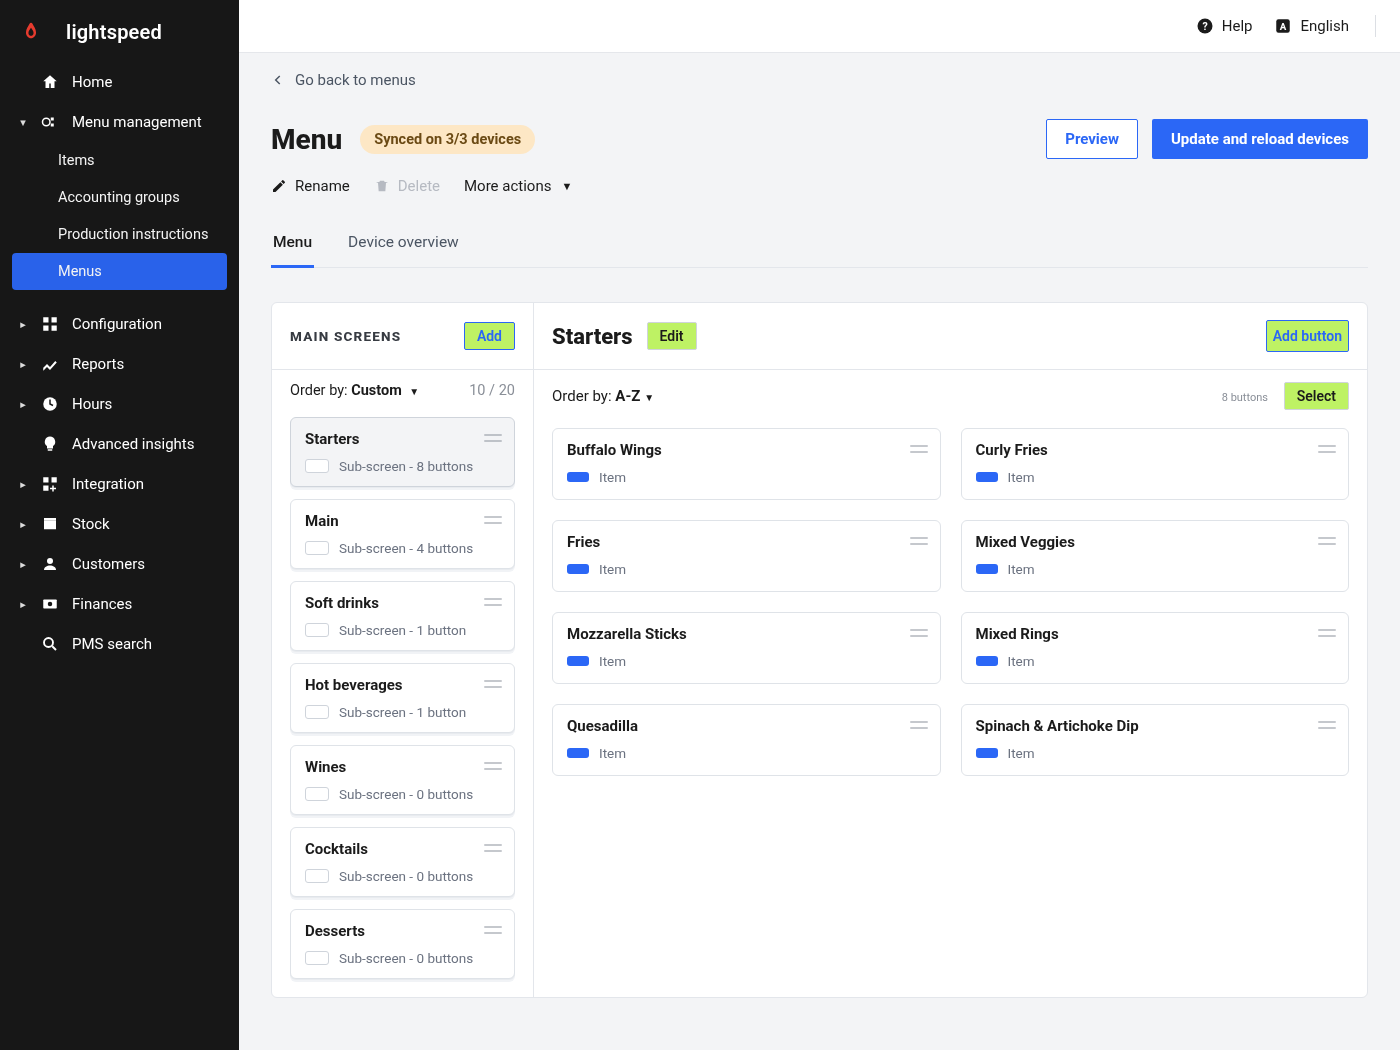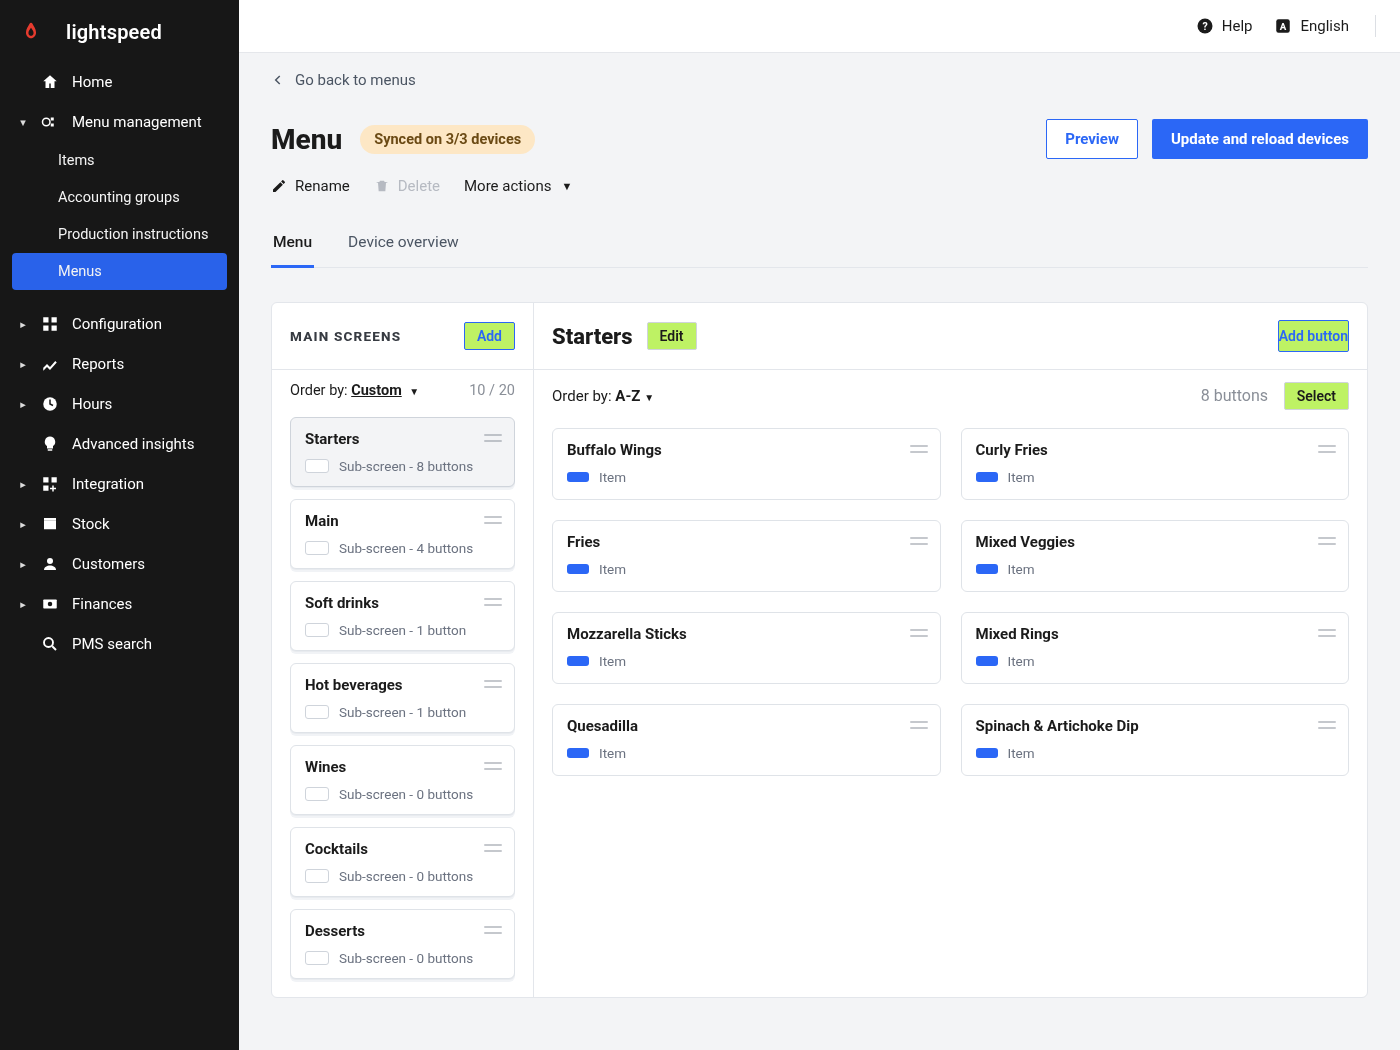--- a/index.html
+++ b/index.html
@@ -54,41 +54,41 @@
   .col-left { width: 262px; border-right: 1px solid #e3e6eb; display: flex; flex-direction: column; }
   .col-right { flex: 1; display: flex; flex-direction: column; }
 
   .col-head { display: flex; align-items: center; justify-content: space-between; padding: 18px 18px; border-bottom: 1px solid #e3e6eb; height: 67px; }
   .col-head h3 { font-size: 13.5px; font-weight: 800; letter-spacing: 1.2px; color: #373b42; }
   .col-head h2 { font-size: 22px; font-weight: 800; }
   .head-left { display: flex; align-items: center; gap: 14px; }
 
   .orderbar { display: flex; align-items: center; justify-content: space-between; padding: 12px 18px 18px 18px; font-size: 14.5px; color: #1b1b1b; }
   .orderbar .muted { color: #8a8f98; }
-  .orderbar .strong { font-weight: 700; text-decoration: underline; }
+  .orderbar .strong { font-weight: 700; }
   .orderbar .caret { font-size: 10px; margin-left: 4px; }
 
   .screens { padding: 0 18px 18px 18px; display: flex; flex-direction: column; gap: 12px; }
   .screen-card { border: 1px solid #dfe3e8; border-radius: 6px; padding: 12px 14px 12px 14px; position: relative; cursor: pointer; background:#fff; box-shadow: 0 1px 0 #e8ebef, 0 3px 0 #f1f3f6; }
   .screen-card.active { background: #f3f4f6; border-color: #cfd4db; }
   .screen-card .name { font-weight: 700; font-size: 15px; }
   .screen-card .meta { display: flex; align-items: center; gap: 10px; margin-top: 10px; color: #6b7280; font-size: 13.5px; }
   .swatch { width: 24px; height: 14px; border: 1px solid #cfd4db; border-radius: 3px; background: #fff; }
   .drag { position: absolute; right: 12px; top: 14px; width: 18px; height: 12px; opacity: .45; }
   .drag::before, .drag::after { content:""; position:absolute; left:0; right:0; height:2px; background:#808691; border-radius:2px; }
   .drag::before { top: 2px; } .drag::after { bottom: 2px; }
 
   .items-grid { padding: 0 18px 18px 18px; display: grid; grid-template-columns: 1fr 1fr; gap: 20px; }
   .item-card { border: 1px solid #dfe3e8; border-radius: 6px; padding: 12px 14px 14px 14px; position: relative; cursor: pointer; }
   .item-card .name { font-weight: 700; font-size: 15px; }
   .item-card .meta { display: flex; align-items: center; gap: 10px; margin-top: 10px; color: #6b7280; font-size: 13.5px; }
   .chip { width: 22px; height: 10px; background: #2b67f6; border-radius: 3px; }
 
   .right-orderbar { display: flex; align-items: center; justify-content: space-between; padding: 12px 18px 18px 18px; }
-  .right-orderbar .muted { color: #8a8f98; font-size: 16px; margin-right: 12px; }
+  .right-orderbar .muted { color: #8a8f98; font-size: 11px; margin-right: 12px; }
 
   svg { display: block; }
 </style>
 </head>
 <body>
 
 <div class="app">
 
   <aside class="sidebar">
     <div class="brand">
@@ -386,21 +386,21 @@
               </div>
             </div>
         </div>
 
         <div class="col-right">
           <div class="col-head">
             <div class="head-left">
               <h2>Starters</h2>
               <button class="btn small ghost">Edit</button>
             </div>
-            <button class="btn small ghost blue" style="padding:7px 0;">Add button</button>
+            <button class="btn small ghost blue" style="padding:7px 6px;">Add button</button>
           </div>
           <div class="right-orderbar">
             <span>
               <span>Order by:</span>
               <span class="strong" style="font-weight:700">A-Z</span>
               <span class="caret" style="font-size:10px">▼</span>
             </span>
             <span>
               <span class="muted">8 buttons</span>
               <button class="btn small ghost">Select</button>

